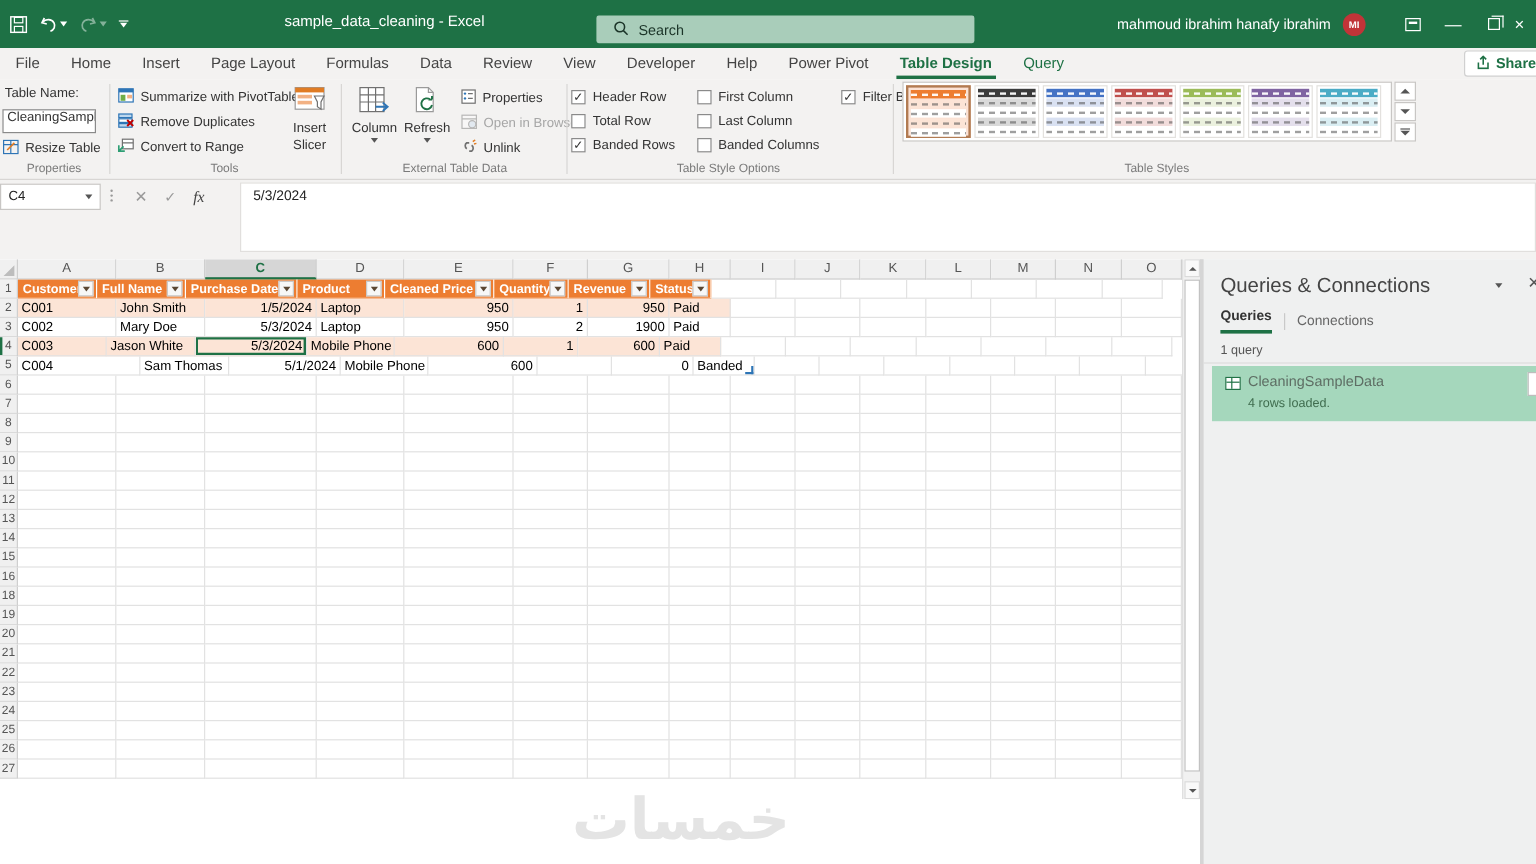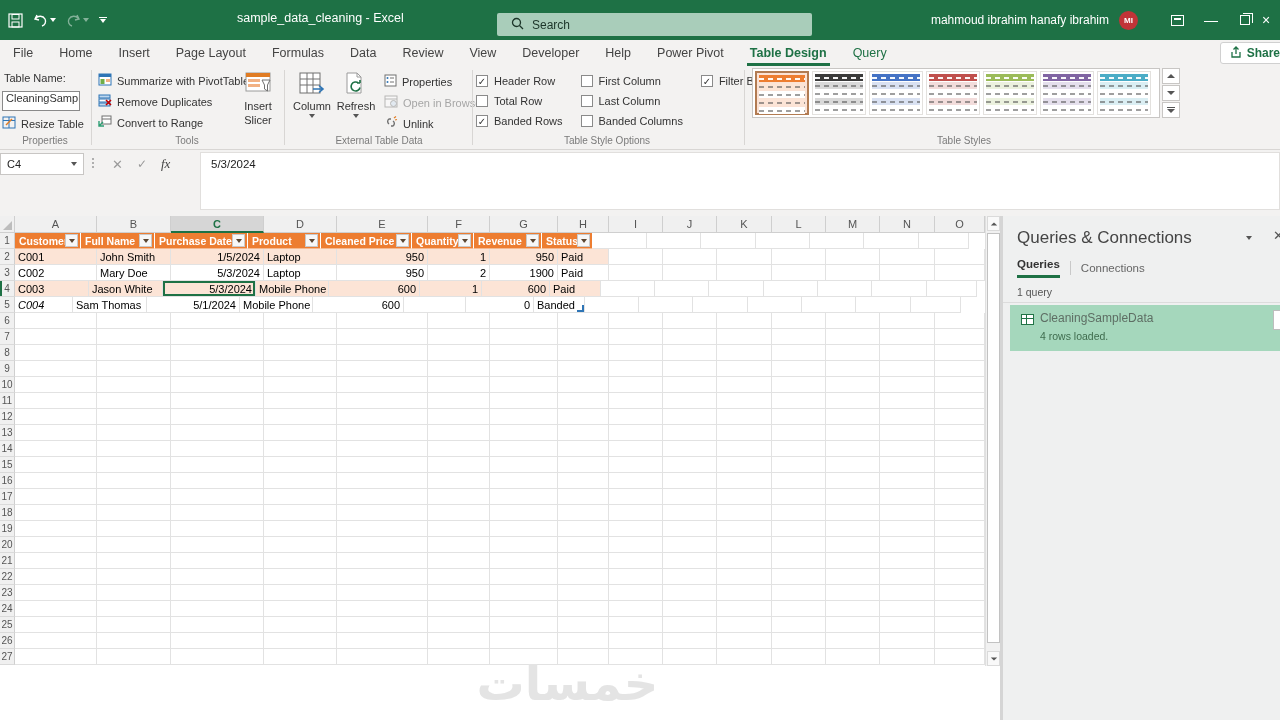--- a/index.html
+++ b/index.html
@@ -575,21 +575,21 @@
           <div class="gcell" style="width: 54px;"></div>
           <div class="gcell" style="width: 54px;"></div>
           <div class="gcell" style="width: 55px;"></div>
           <div class="gcell" style="width: 54px;"></div>
           <div class="gcell" style="width: 54px;"></div>
           <div class="gcell" style="width: 55px;"></div>
           <div class="gcell" style="width: 50px;"></div>
         </div>
         <div class="grow">
           <div class="rhdr">5</div>
-          <div class="gcell" style="width: 58px; font-style: italic;">C004</div>
+          <div class="gcell" style="width: 102px;">C004</div>
           <div class="gcell" style="width: 74px;">Sam Thomas</div>
           <div class="gcell alignr" style="width: 93px;">5/1/2024</div>
           <div class="gcell" style="width: 73px;">Mobile Phone</div>
           <div class="gcell alignr" style="width: 91px;">600</div>
           <div class="gcell alignr" style="width: 62px;"></div>
           <div class="gcell alignr" style="width: 68px;">0</div>
           <div class="gcell resize-handle" style="width: 51px;">Banded</div>
           <div class="gcell" style="width: 54px;"></div>
           <div class="gcell" style="width: 54px;"></div>
           <div class="gcell" style="width: 55px;"></div>
@@ -773,38 +773,20 @@
           <div class="gcell" style="width: 54px;"></div>
           <div class="gcell" style="width: 54px;"></div>
           <div class="gcell" style="width: 55px;"></div>
           <div class="gcell" style="width: 54px;"></div>
           <div class="gcell" style="width: 54px;"></div>
           <div class="gcell" style="width: 55px;"></div>
           <div class="gcell" style="width: 50px;"></div>
         </div>
         <div class="grow">
           <div class="rhdr">16</div>
-          <div class="gcell" style="width: 82px;"></div>
-          <div class="gcell" style="width: 74px;"></div>
-          <div class="gcell" style="width: 93px;"></div>
-          <div class="gcell" style="width: 73px;"></div>
-          <div class="gcell" style="width: 91px;"></div>
-          <div class="gcell" style="width: 62px;"></div>
-          <div class="gcell" style="width: 68px;"></div>
-          <div class="gcell" style="width: 51px;"></div>
-          <div class="gcell" style="width: 54px;"></div>
-          <div class="gcell" style="width: 54px;"></div>
-          <div class="gcell" style="width: 55px;"></div>
-          <div class="gcell" style="width: 54px;"></div>
-          <div class="gcell" style="width: 54px;"></div>
-          <div class="gcell" style="width: 55px;"></div>
-          <div class="gcell" style="width: 50px;"></div>
-        </div>
-        <div class="grow">
-          <div class="rhdr">17</div>
           <div class="gcell" style="width: 82px;"></div>
           <div class="gcell" style="width: 74px;"></div>
           <div class="gcell" style="width: 93px;"></div>
           <div class="gcell" style="width: 73px;"></div>
           <div class="gcell" style="width: 91px;"></div>
           <div class="gcell" style="width: 62px;"></div>
           <div class="gcell" style="width: 68px;"></div>
           <div class="gcell" style="width: 51px;"></div>
           <div class="gcell" style="width: 54px;"></div>
           <div class="gcell" style="width: 54px;"></div>

